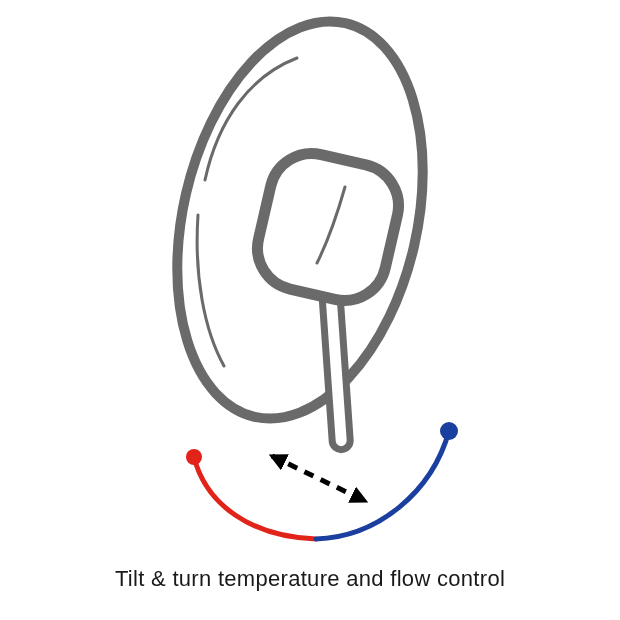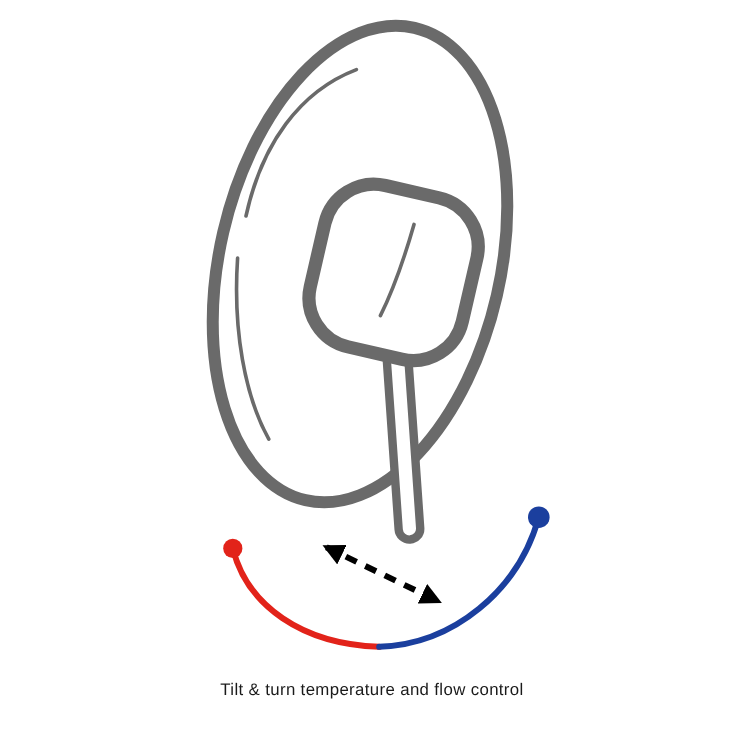--- a/index.html
+++ b/index.html
@@ -40,21 +40,21 @@
     fill: none;
     stroke-width: 5;
     stroke-linecap: round;
   }
   .caption {
     position: absolute;
     left: 0;
     right: 0;
     top: 566px;
     text-align: center;
-    font-size: 14px;
+    font-size: 22px;
     letter-spacing: 0.3px;
     color: #1a1a1a;
   }
 </style>
 </head>
 <body>
 
 <div class="stage">
 
   <svg width="620" height="620" viewBox="0 0 620 620">

